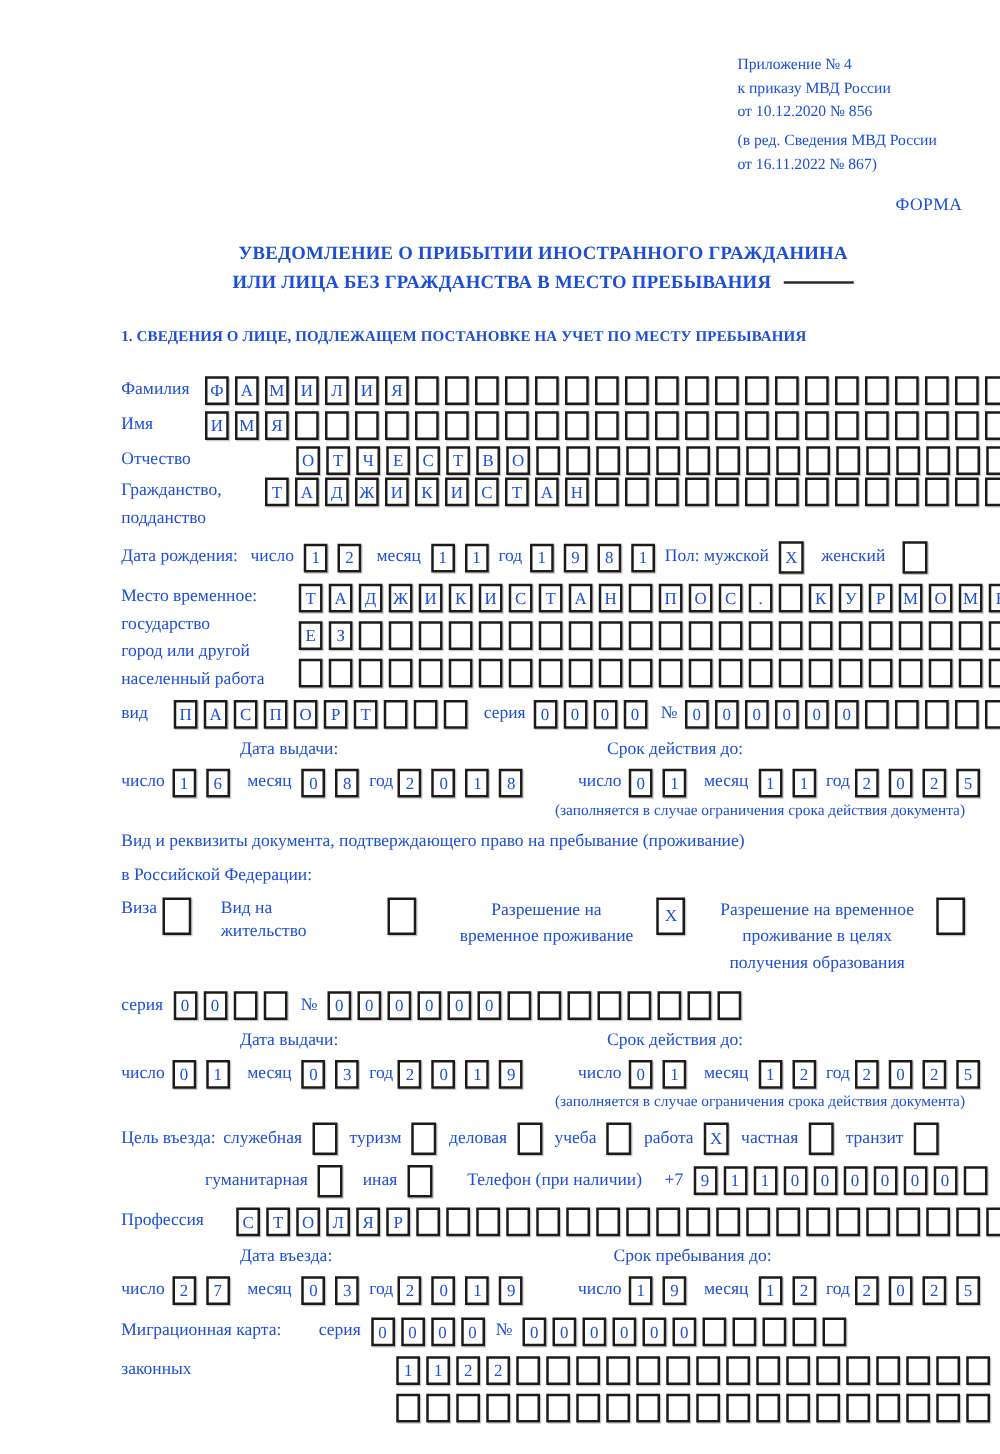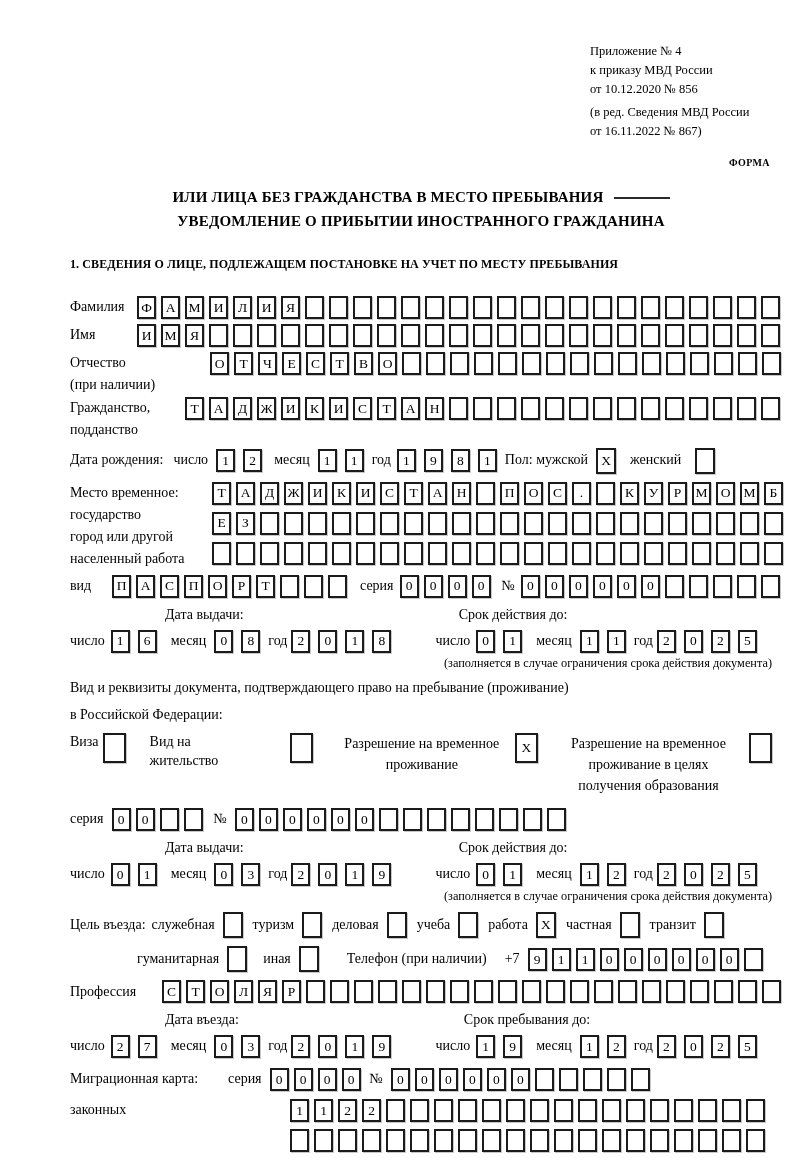--- a/index.html
+++ b/index.html
@@ -1,21 +1,21 @@
 <!DOCTYPE html>
 <html><head>
 <meta charset="utf-8">
 <style>
   html,body{margin:0;padding:0;background:#fff;}
-  .page{width:800px;height:1163px;box-sizing:border-box;padding:42px 28px 0 70px;
-        font-family:"Liberation Serif",serif;color:#000000;position:relative;overflow:hidden;
+  .page{width:800px;height:1163px;box-sizing:border-box;padding:42px 28px 0 97px;
+        font-family:"Liberation Serif",serif;color:#1d4ed8;position:relative;overflow:hidden;
         font-size:14px;line-height:1.35;background:#fff;}
   .annex{margin-left:auto;width:182px;font-size:12.5px;line-height:1.5;}
   .annex .gap{margin-top:5px;}
-  .forma{text-align:right;font-weight:bold;font-size:10px;margin-top:15px;letter-spacing:.4px;padding-right:2px;}
+  .forma{text-align:right;font-weight:normal;font-size:14px;margin-top:15px;letter-spacing:.4px;padding-right:2px;}
   .title{text-align:center;font-weight:bold;font-size:15px;margin-top:17px;line-height:1.55;letter-spacing:.2px;}
   .blank{display:inline-block;width:56px;border-bottom:2px solid #2a2a2a;margin-left:10px;transform:translateY(-3px);}
   .sec{font-weight:bold;font-size:12px;margin-top:23px;letter-spacing:.1px;white-space:nowrap;}
   .row{display:flex;align-items:center;margin-top:5px;}
   .row.top{align-items:flex-start;}
   .lbl{flex-shrink:0;}
   .subline{margin-top:1px;}
   .w67{width:67px;} .w140{width:140px;} .w115{width:115px;} .w45{width:42px;} .w92{width:92px;}
   .lblcol{flex-shrink:0;}
   .lblcol div{line-height:22px;}
@@ -51,22 +51,22 @@
     <div>Приложение № 4</div>
     <div>к приказу МВД России</div>
     <div>от 10.12.2020 № 856</div>
     <div class="gap">(в ред. Сведения МВД России</div>
     <div>от 16.11.2022 № 867)</div>
   </div>
 
   <div class="forma">ФОРМА</div>
 
   <div class="title">
+    <div>УВЕДОМЛЕНИЕ О ПРИБЫТИИ ИНОСТРАННОГО ГРАЖДАНИНА</div>
     <div><span>ИЛИ ЛИЦА БЕЗ ГРАЖДАНСТВА В МЕСТО ПРЕБЫВАНИЯ</span><span class="blank"></span></div>
-    <div>УВЕДОМЛЕНИЕ О ПРИБЫТИИ ИНОСТРАННОГО ГРАЖДАНИНА</div>
   </div>
 
   <div class="sec">1. СВЕДЕНИЯ О ЛИЦЕ, ПОДЛЕЖАЩЕМ ПОСТАНОВКЕ НА УЧЕТ ПО МЕСТУ ПРЕБЫВАНИЯ</div>
 
   <div class="row mt24">
     <span class="lbl w67">Фамилия</span>
     <span class="cells">
         <span class="cell">Ф</span>
         <span class="cell">А</span>
         <span class="cell">М</span>
@@ -152,21 +152,20 @@
         <span class="cell"></span>
         <span class="cell"></span>
         <span class="cell"></span>
         <span class="cell"></span>
         <span class="cell"></span>
         <span class="cell"></span>
         <span class="cell"></span>
         <span class="cell"></span>
       </span>
   </div>
-  <div class="subline">(при наличии)</div>
 
   <div class="row mt2">
     <span class="lbl w115">Гражданство,</span>
     <span class="cells">
         <span class="cell">Т</span>
         <span class="cell">А</span>
         <span class="cell">Д</span>
         <span class="cell">Ж</span>
         <span class="cell">И</span>
         <span class="cell">К</span>

